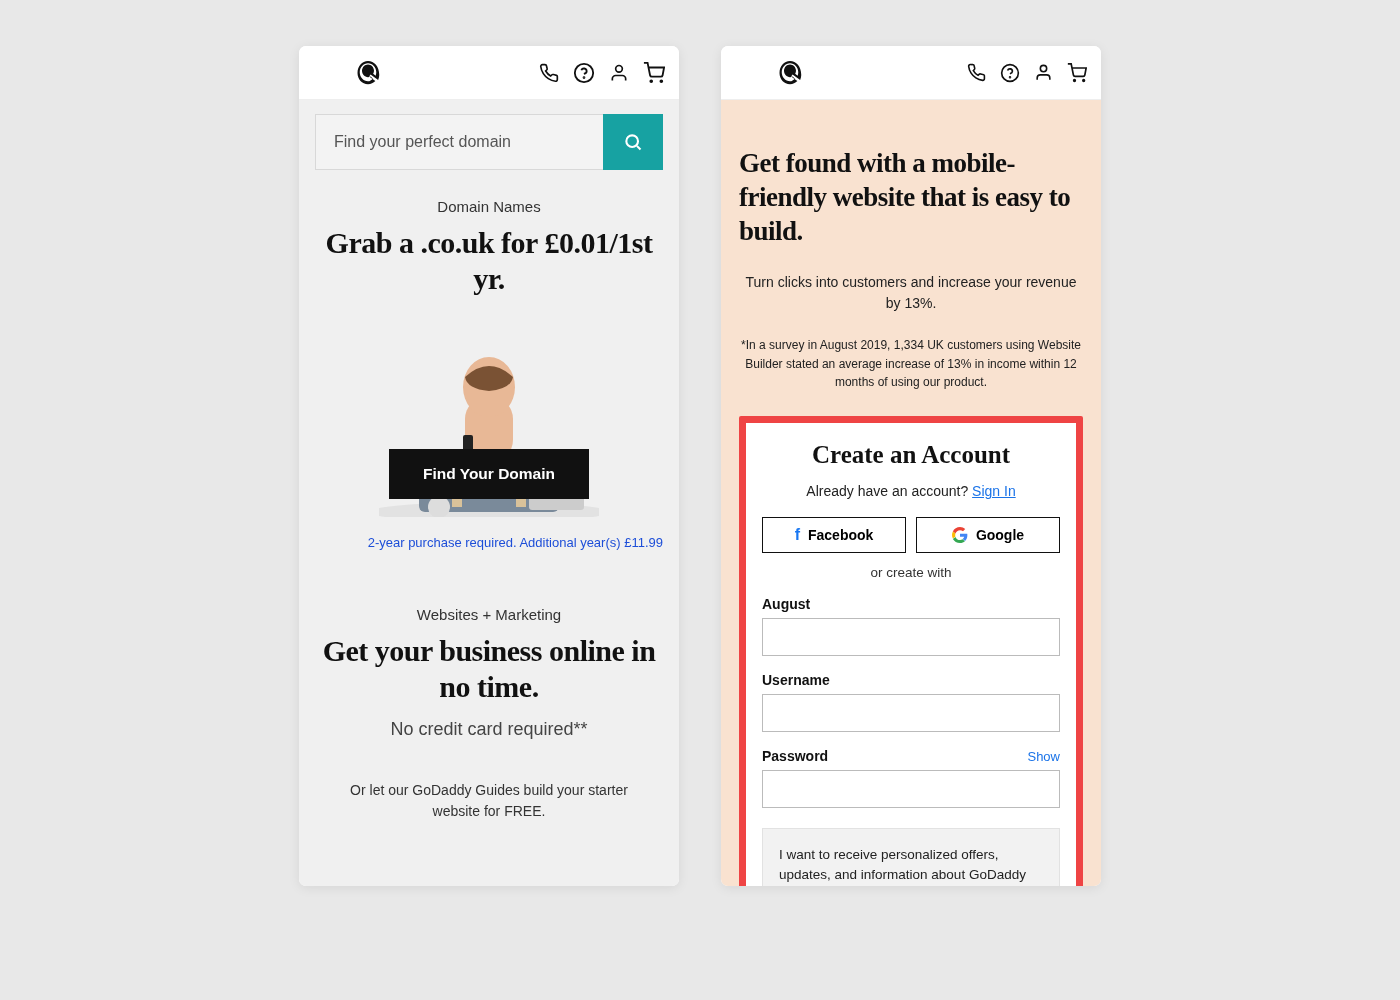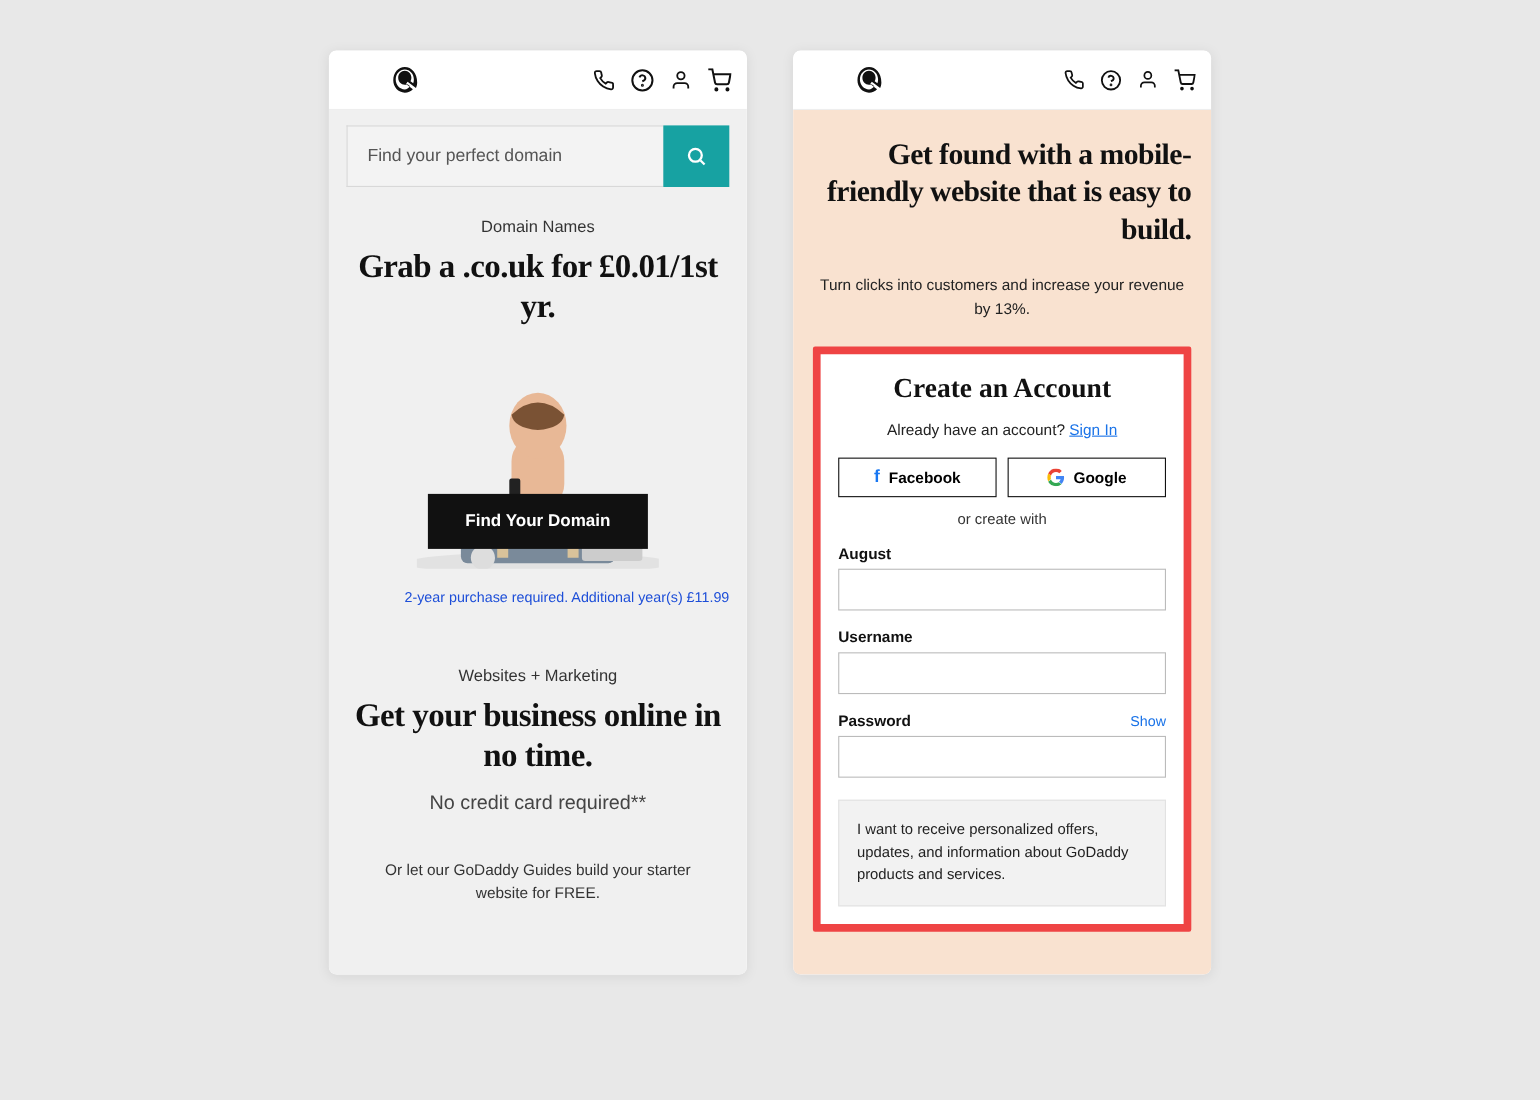--- a/index.html
+++ b/index.html
@@ -80,22 +80,22 @@
     font-size: 15px; font-weight: 500; padding: 14px 0; text-align: center; cursor: pointer;
     margin-top: 20px;
   }
   .small-center { text-align: center; font-size: 18px; color: #444; margin-top: 14px; }
   .guides-text { text-align: center; font-size: 14px; color: #333; margin-top: 40px; padding: 0 10px; line-height: 1.5; }
 
   
   .phone2-body { flex: 1; background: #f9e2d0; overflow: hidden; padding: 0 18px 18px; }
   .p2-title {
     font-family: Georgia, "Times New Roman", serif;
-    font-weight: 700; font-size: 27px; text-align: right; line-height: 1.25;
-    color: #111; margin-top: 24px; letter-spacing: -0.5px;
+    font-weight: 700; font-size: 27px; text-align: left; line-height: 1.25;
+    color: #111; margin-top: 47px; letter-spacing: -0.5px;
   }
   .p2-sub { text-align: center; font-size: 14px; color: #222; margin-top: 24px; line-height: 1.5; }
   .p2-disclaimer { text-align: center; font-size: 12px; color: #222; margin-top: 22px; line-height: 1.55; }
   .card {
     background: #fff; border: 7px solid #ef4444; border-radius: 2px;
     margin-top: 24px; padding: 18px 16px 16px;
   }
   .card-h {
     font-family: Georgia, "Times New Roman", serif;
     font-weight: 700; font-size: 25px; text-align: center; color: #111;
@@ -250,20 +250,21 @@
             <circle cx="20" cy="21" r="1"></circle>
             <path d="M1 1h4l2.7 13.4a2 2 0 0 0 2 1.6h9.7a2 2 0 0 0 2-1.6L23 6H6"></path>
           </svg>
       </span>
     </div>
   </div>
 
   <div class="phone2-body">
     <h1 class="p2-title">Get found with a mobile-friendly website that is easy to build.</h1>
     <div class="p2-sub">Turn clicks into customers and increase your revenue by 13%.</div>
+    <div class="p2-disclaimer">*In a survey in August 2019, 1,334 UK customers using Website Builder stated an average increase of 13% in income within 12 months of using our product.</div>
 
     <div class="card">
       <div class="card-h">Create an Account</div>
       <div class="card-already">
         <span>Already have an account? </span><a>Sign In</a>
       </div>
       <div class="social-row">
         <button class="social-btn">
           <span class="fb-f">f</span>
           <span>Facebook</span>

